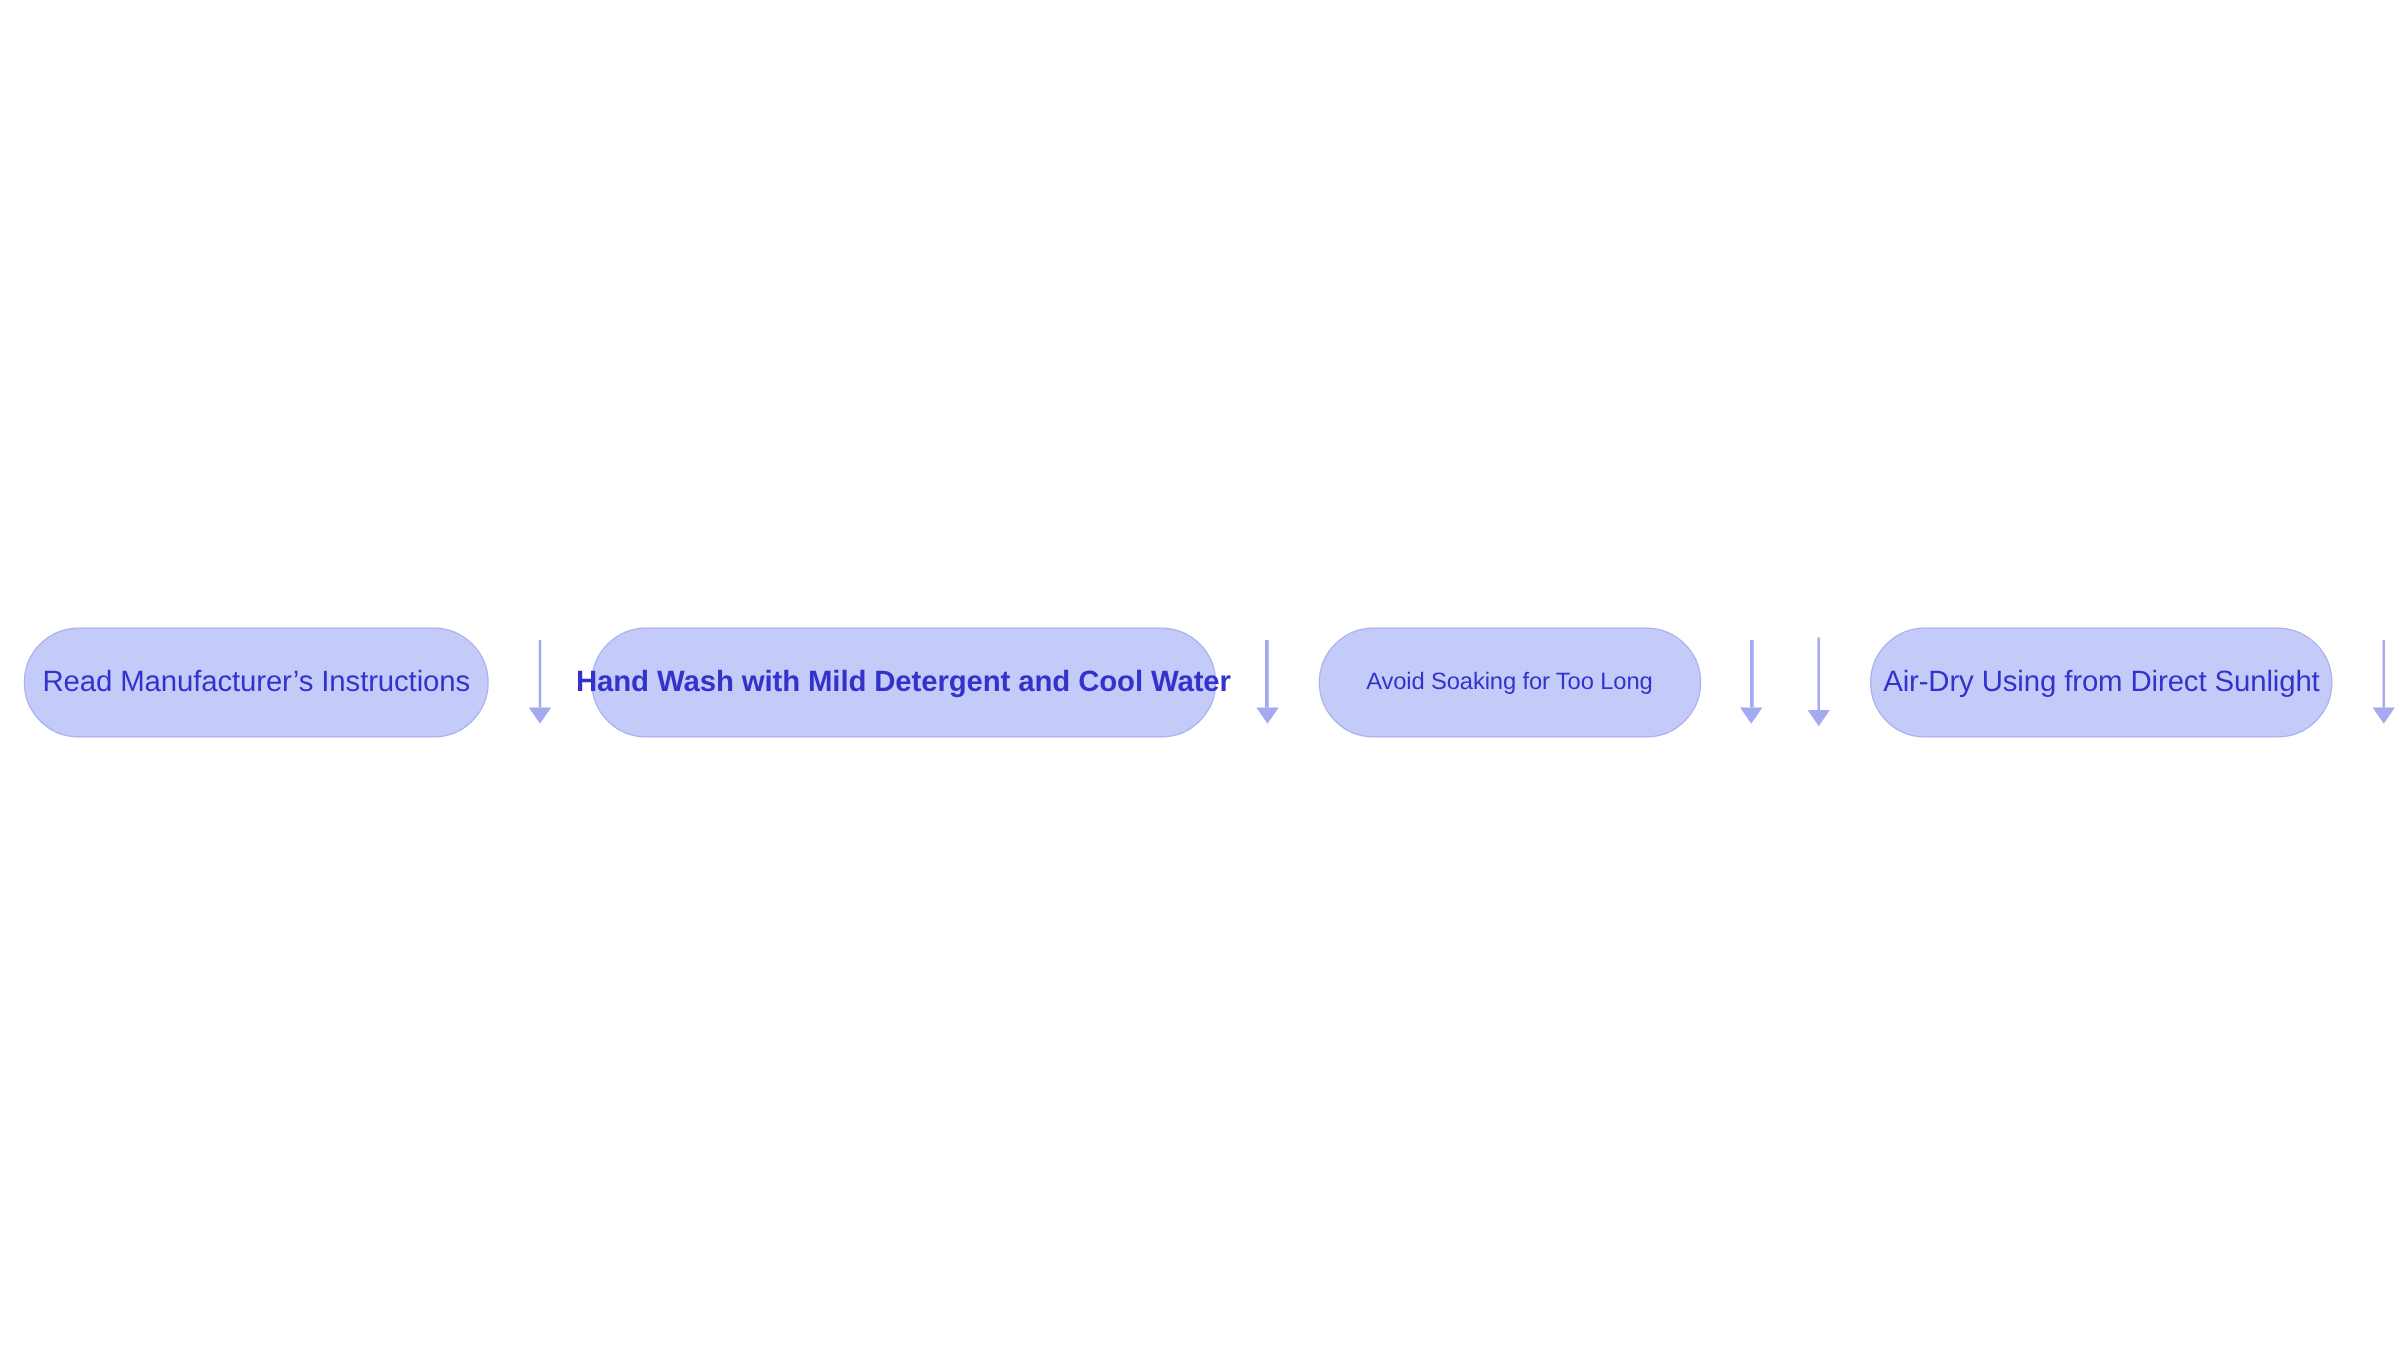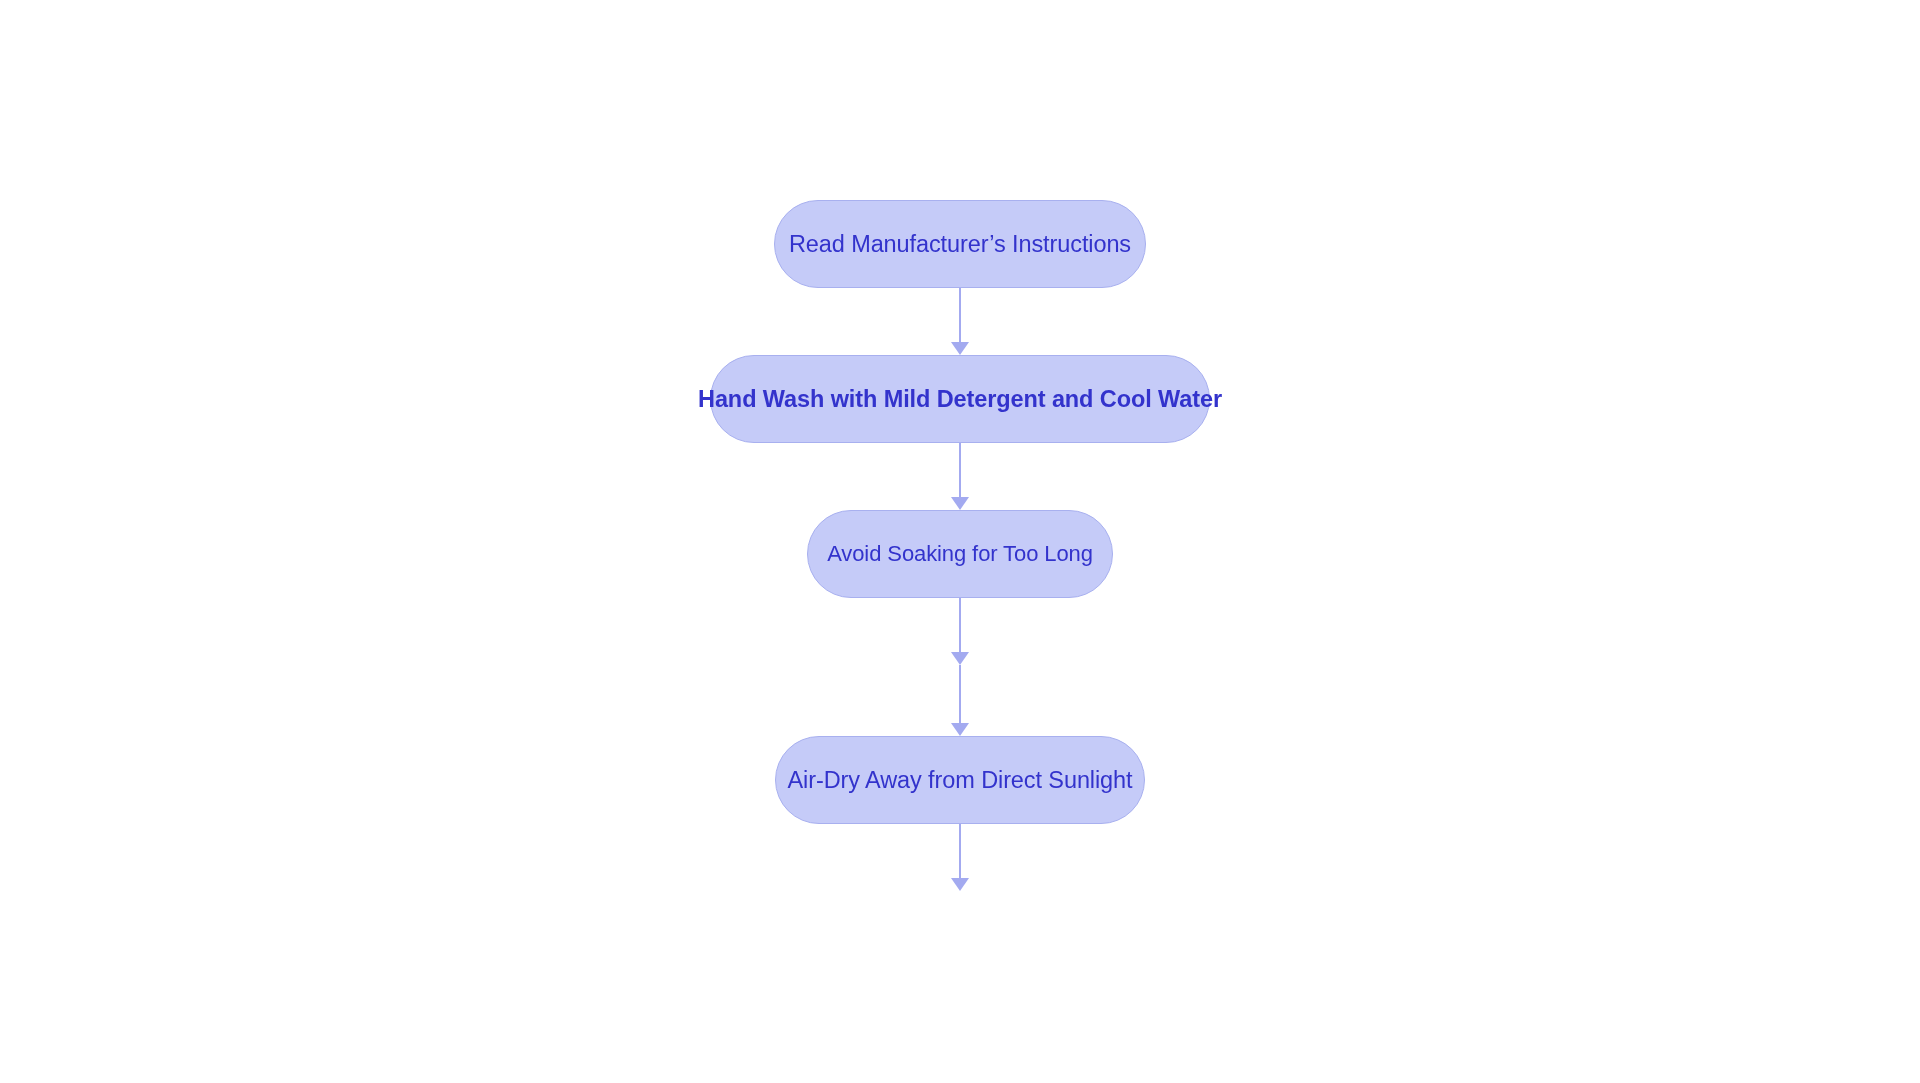--- a/index.html
+++ b/index.html
@@ -11,46 +11,47 @@
     height: 1083px;
     background: #ffffff;
     font-family: "Liberation Sans", sans-serif;
     overflow: hidden;
   }
 
   #flowchart {
     width: 1920px;
     height: 1083px;
     display: flex;
-    flex-direction: column;
+    flex-direction: row;
     align-items: center;
-    justify-content: center;
+    justify-content: space-between;
     box-sizing: border-box;
     padding-top: 8px;
+    padding-left: 19px;
   }
 
   .node {
     box-sizing: border-box;
     background: #c5cbf8;
     border: 1.6px solid #a8b0ef;
     border-radius: 999px;
     color: #3333cc;
     display: flex;
     align-items: center;
     justify-content: center;
     text-align: center;
     white-space: nowrap;
     letter-spacing: -0.1px;
     flex: 0 0 auto;
   }
 
   
   .node.n0 { width: 372px; height: 88px; font-size: 23.5px; }
   .node.n1 { width: 500px; height: 88px; font-size: 23.5px; font-weight: bold; }
-  .node.n2 { width: 306px; height: 88px; font-size: 22px; }
+  .node.n2 { width: 306px; height: 88px; font-size: 19px; }
   .node.n3 { width: 184px; height: 84px; font-size: 23.5px; }
   .node.n4 { width: 370px; height: 88px; font-size: 23.5px; }
   .node.n5 { width: 538px; height: 88px; font-size: 23.5px; }
 
   .connector {
     width: 26px;
     flex: 0 0 auto;
     position: relative;
     display: flex;
     flex-direction: column;
@@ -109,21 +110,21 @@
     <div class="head"></div>
   </div>
 
 
   <div class="connector c3">
     <div class="stem"></div>
     <div class="head"></div>
   </div>
 
   <div class="node n4">
-    <span>Air-Dry Away from Direct Sunlight</span>
+    <span>Air-Dry Using from Direct Sunlight</span>
   </div>
 
   <div class="connector c4">
     <div class="stem"></div>
     <div class="head"></div>
   </div>
 
 
 </div>
 

